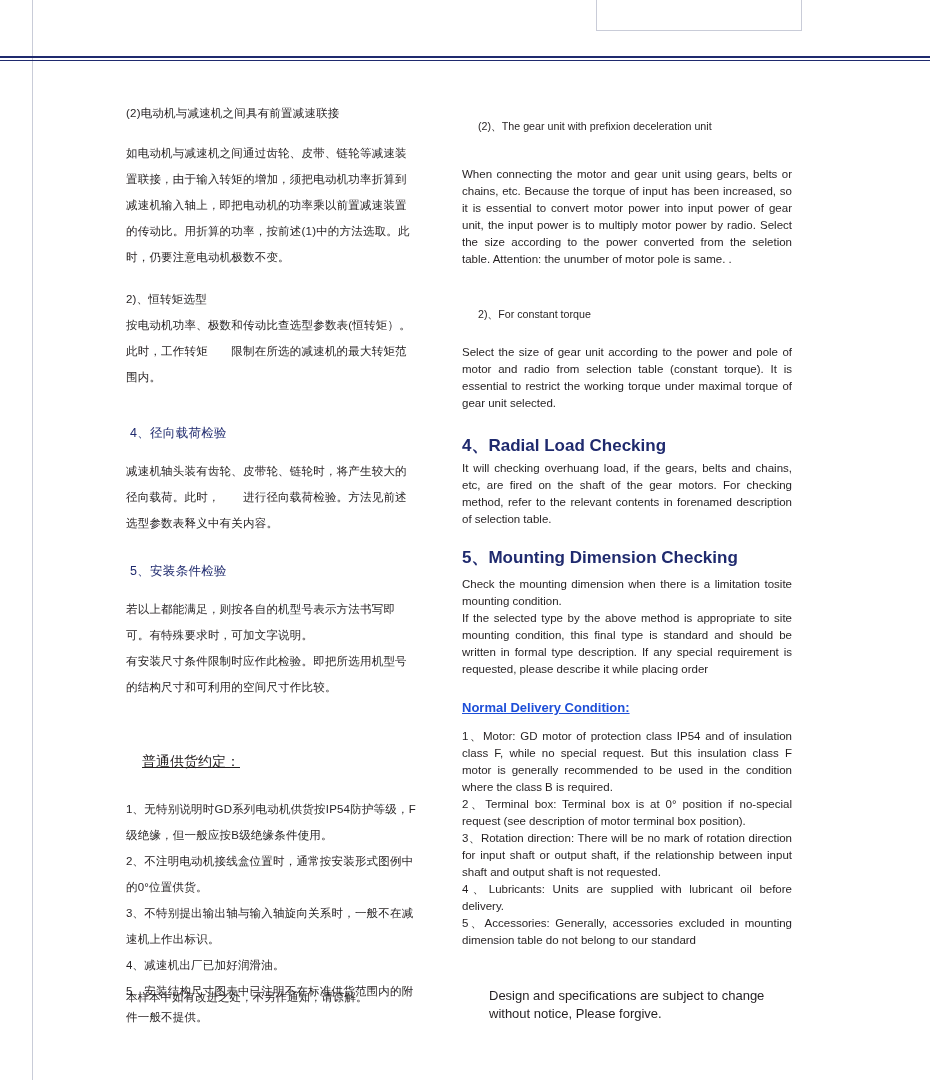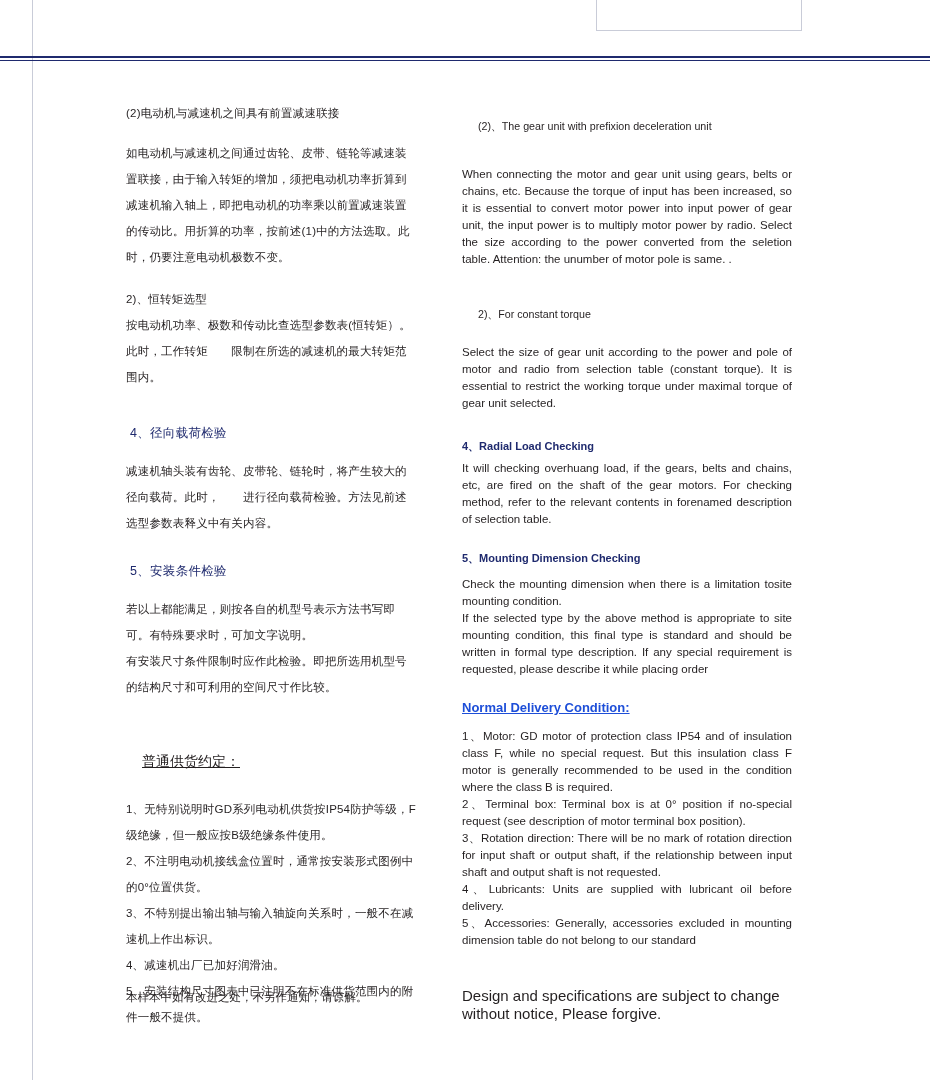--- a/index.html
+++ b/index.html
@@ -100,21 +100,21 @@
 
   
   .en-p {
     font-size: 11.5px;
     line-height: 17px;
     color: #231f20;
     margin: 0;
     text-align: justify;
   }
   .en-head {
-    font-size: 11px;
+    font-size: 17px;
     line-height: 20px;
     color: #1f2a6e;
     font-weight: bold;
     margin: 0;
   }
   .en-sub {
     font-size: 11.5px;
     line-height: 20px;
     color: #231f20;
     margin: 16px;
@@ -147,24 +147,24 @@
     position: absolute;
     left: 126px;
     top: 987px;
     width: 320px;
     font-size: 11.5px;
     line-height: 20px;
     color: #231f20;
   }
   .footer-en {
     position: absolute;
-    left: 462px;
+    left: 489px;
     top: 987px;
     width: 340px;
-    font-size: 15px;
+    font-size: 13px;
     line-height: 18px;
     color: #231f20;
   }
 </style>
 </head>
 <body>
 
 <div class="page">
 
   <div class="left-margin-rule"></div>

